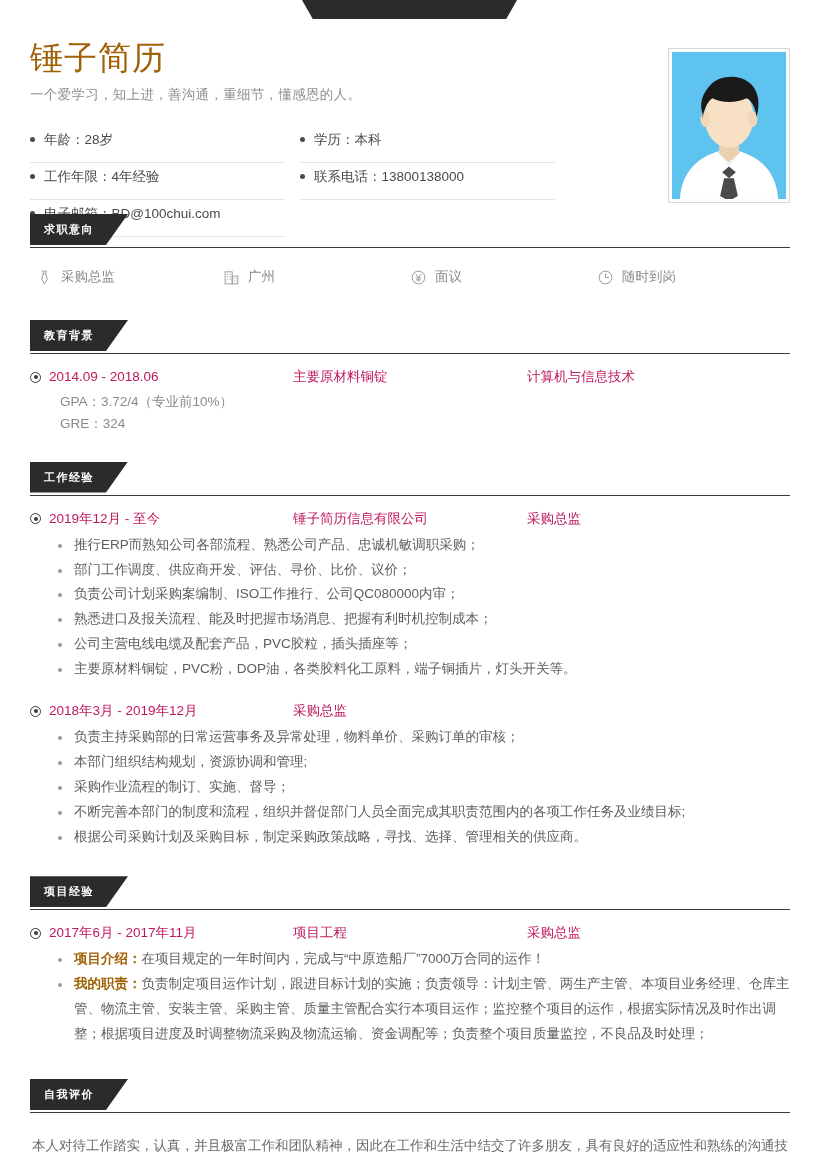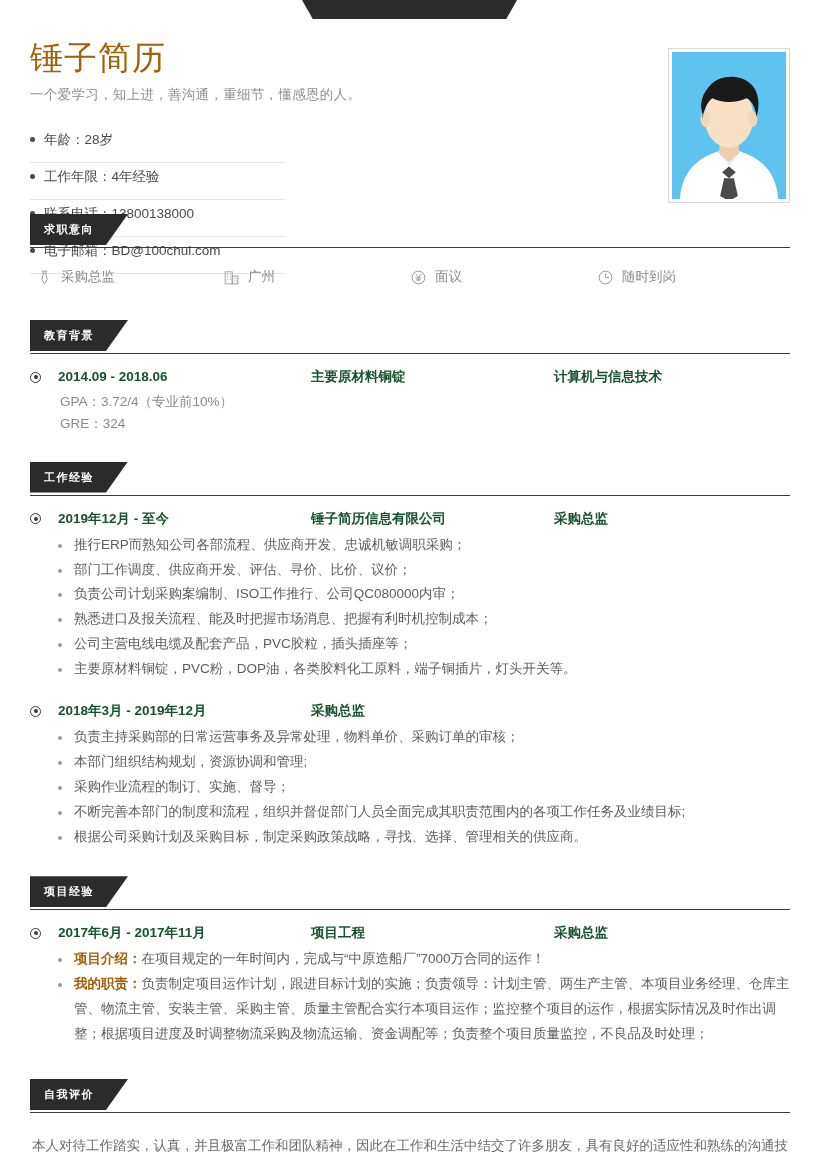--- a/index.html
+++ b/index.html
@@ -68,21 +68,20 @@
   }
 
   
   .contact-grid {
     position: relative;
     width: 560px;
   }
   .contact-row {
     display: flex;
     width: 100%;
-    flex-direction: column;
   }
   .contact-cell {
     width: 255px;
     box-sizing: border-box;
     padding: 0 0 9px 0;
     margin-right: 15px;
     display: flex;
     align-items: center;
     font-size: 13.5px;
     color: #4a4a4a;
@@ -181,24 +180,23 @@
   .intent-item .ico svg { display: block; }
 
   
   .entry {
     padding: 8px 0 2px 0;
   }
   .entry-head {
     display: flex;
     align-items: baseline;
     font-size: 13.5px;
-    font-weight: bold;
-    color: #14532d;
+    font-weight: normal;
+    color: #be185d;
     margin-bottom: 5px;
-    gap: 9px;
   }
   .bullseye {
     width: 11px;
     height: 11px;
     border-radius: 50%;
     border: 1.5px solid #3a3a3a;
     box-sizing: border-box;
     position: relative;
     margin-right: 8px;
     flex: 0 0 auto;
@@ -276,20 +274,24 @@
 
   <div class="header">
     <h1 class="name">锤子简历</h1>
     <div class="tagline">一个爱学习，知上进，善沟通，重细节，懂感恩的人。</div>
 
     <div class="contact-grid">
       <div class="contact-row">
         <div class="contact-cell">
           <span class="dot"></span>
           <span>年龄：28岁</span>
+        </div>
+        <div class="contact-cell">
+          <span class="dot"></span>
+          <span>学历：本科</span>
         </div>
       </div>
       <div class="contact-row">
         <div class="contact-cell">
           <span class="dot"></span>
           <span>工作年限：4年经验</span>
         </div>
         <div class="contact-cell">
           <span class="dot"></span>
           <span>联系电话：13800138000</span>
@@ -409,21 +411,21 @@
     </div>
 
     <div class="entry">
       <div class="entry-head">
         <span class="bullseye"></span>
         <span class="col-date">2019年12月 - 至今</span>
         <span class="col-org">锤子简历信息有限公司</span>
         <span class="col-role">采购总监</span>
       </div>
       <ul class="bullets">
-        <li>推行ERP而熟知公司各部流程、供应商开发、忠诚机敏调职采购；</li>
+        <li>推行ERP而熟知公司各部流程、熟悉公司产品、忠诚机敏调职采购；</li>
         <li>部门工作调度、供应商开发、评估、寻价、比价、议价；</li>
         <li>负责公司计划采购案编制、ISO工作推行、公司QC080000内审；</li>
         <li>熟悉进口及报关流程、能及时把握市场消息、把握有利时机控制成本；</li>
         <li>公司主营电线电缆及配套产品，PVC胶粒，插头插座等；</li>
         <li>主要原材料铜锭，PVC粉，DOP油，各类胶料化工原料，端子铜插片，灯头开关等。</li>
       </ul>
     </div>
 
     <div class="entry" style="padding-top:18px">
       <div class="entry-head">

